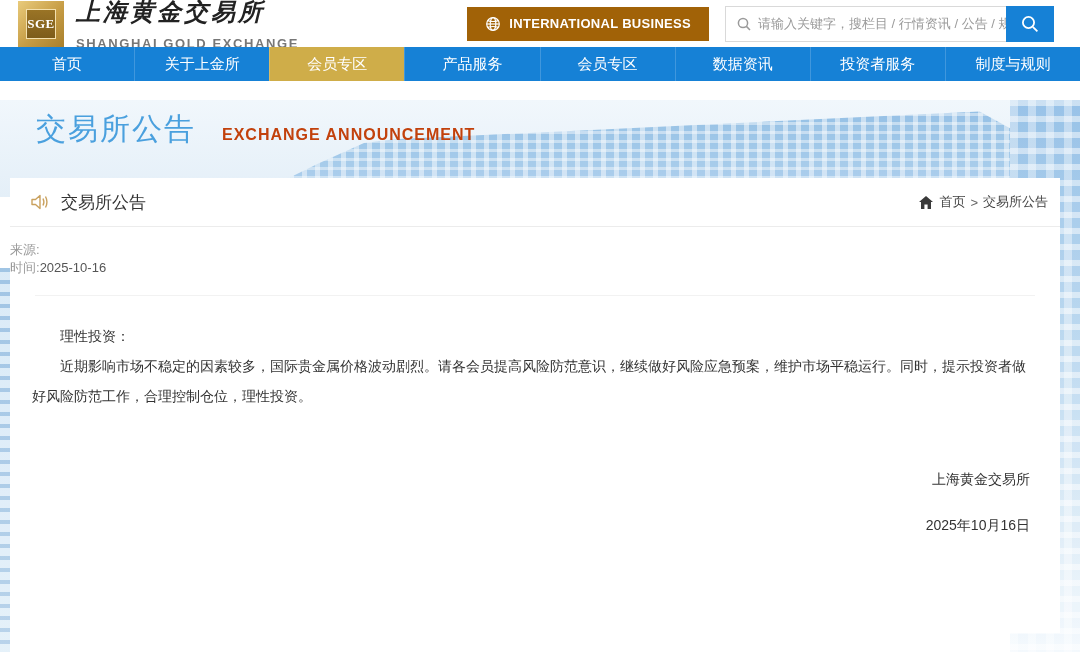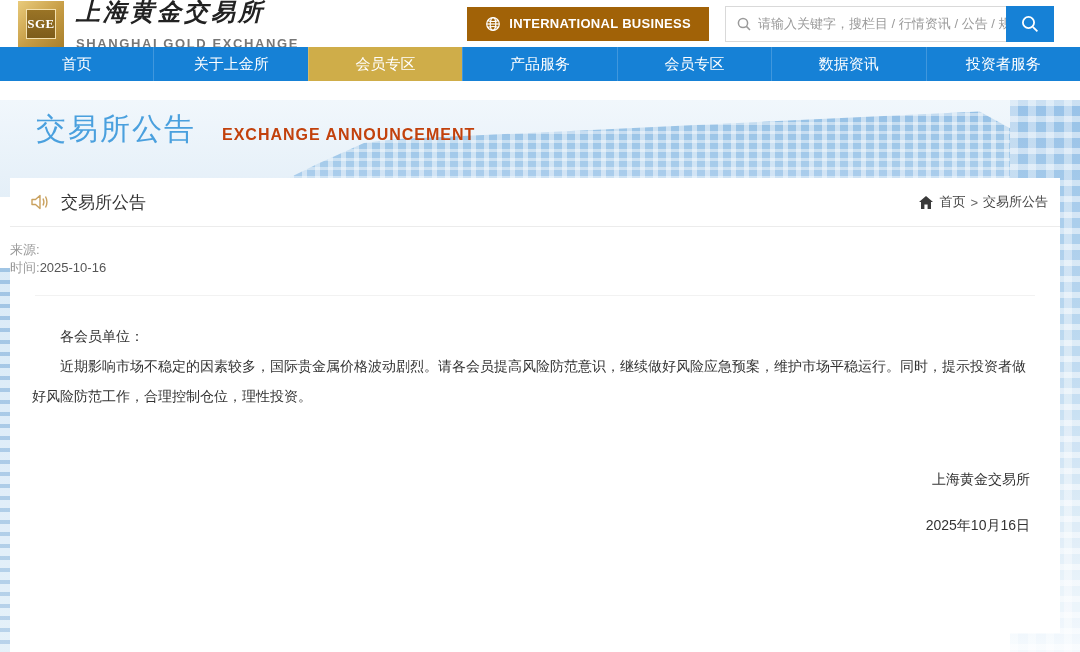--- a/index.html
+++ b/index.html
@@ -180,20 +180,21 @@
 </header>
 
 <nav class="main-nav">
   <div class="nav-item">首页</div>
   <div class="nav-item">关于上金所</div>
   <div class="nav-item active">会员专区</div>
   <div class="nav-item">产品服务</div>
   <div class="nav-item">会员专区</div>
   <div class="nav-item">数据资讯</div>
   <div class="nav-item">投资者服务</div>
+  <div class="nav-item">制度与规则</div>
 </nav>
 
 <div class="deco">
   <div class="banner-bg"></div>
   <div class="bldg-main"></div>
   <div class="bldg-right"></div>
   <div class="bldg-left"></div>
 </div>
 
 <section class="banner">
@@ -228,21 +229,21 @@
   <div class="article-meta">
     <span class="meta-src">来源:</span>
     <span>
       <span>时间:</span><span class="meta-time-value">2025-10-16</span>
     </span>
   </div>
 
   <hr class="meta-divider">
 
   <div class="article-body">
-    <p class="p-greeting">各会员单位：</p>
+    <p class="p-greeting">理性投资：</p>
     <p class="p-main">近期影响市场不稳定的因素较多，国际贵金属价格波动剧烈。请各会员提高风险防范意识，继续做好风险应急预案，维护市场平稳运行。同时，提示投资者做好风险防范工作，合理控制仓位，理性投资。</p>
   </div>
 
   <div class="sign-block">
     <div class="sign-name">上海黄金交易所</div>
     <div class="sign-date">2025年10月16日</div>
   </div>
 </main>
 
 </body></html>

